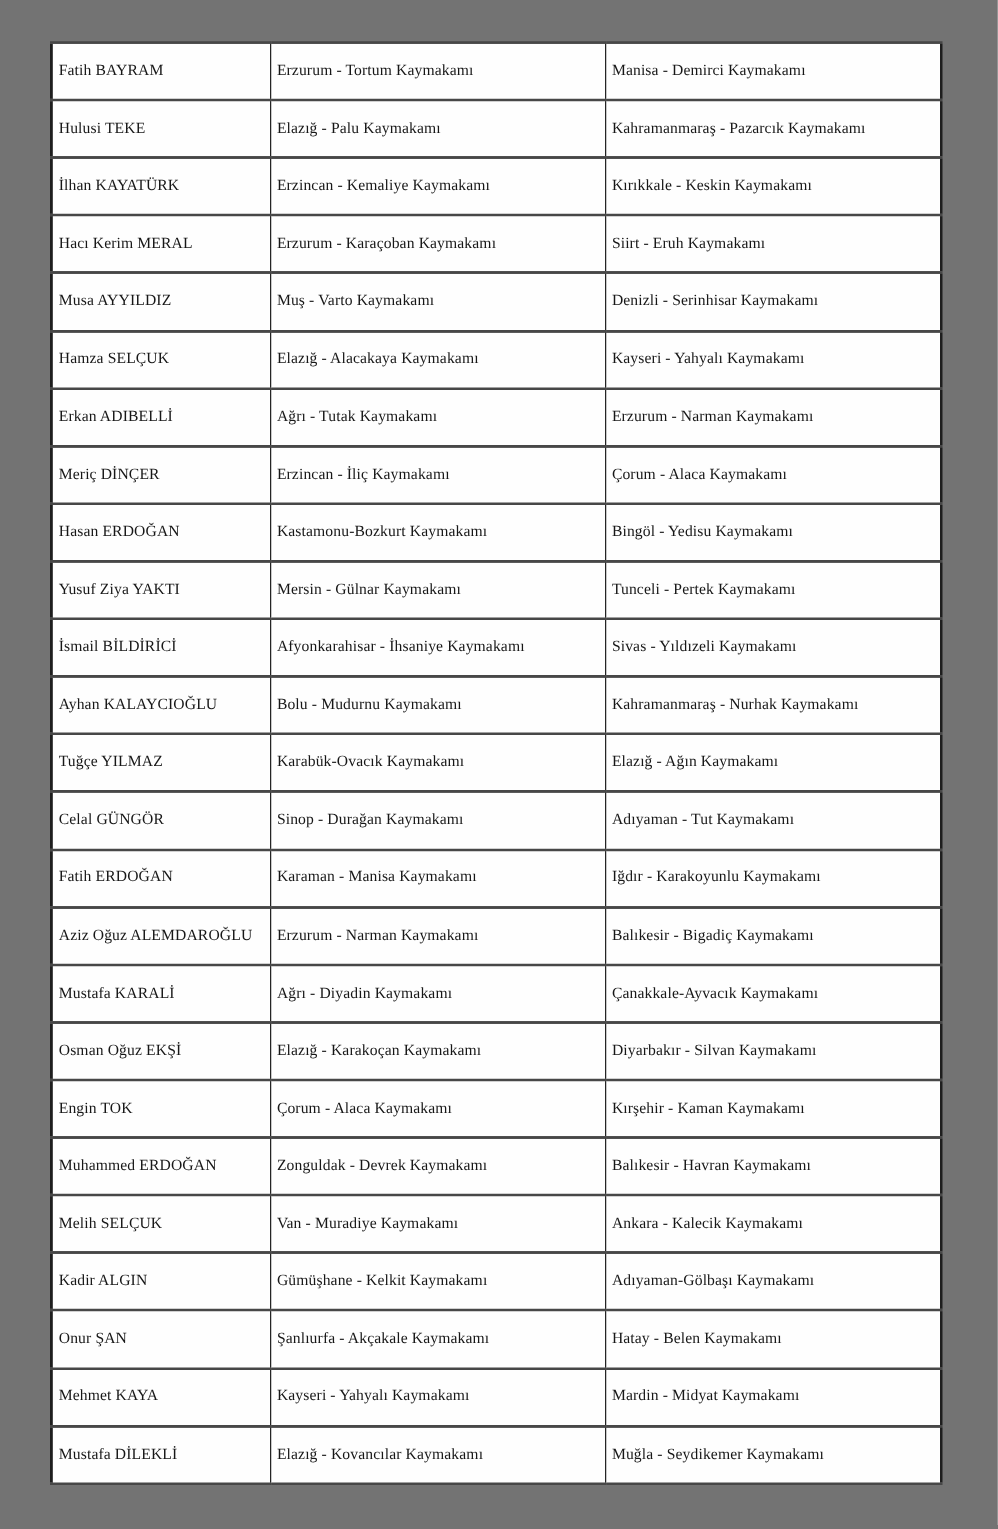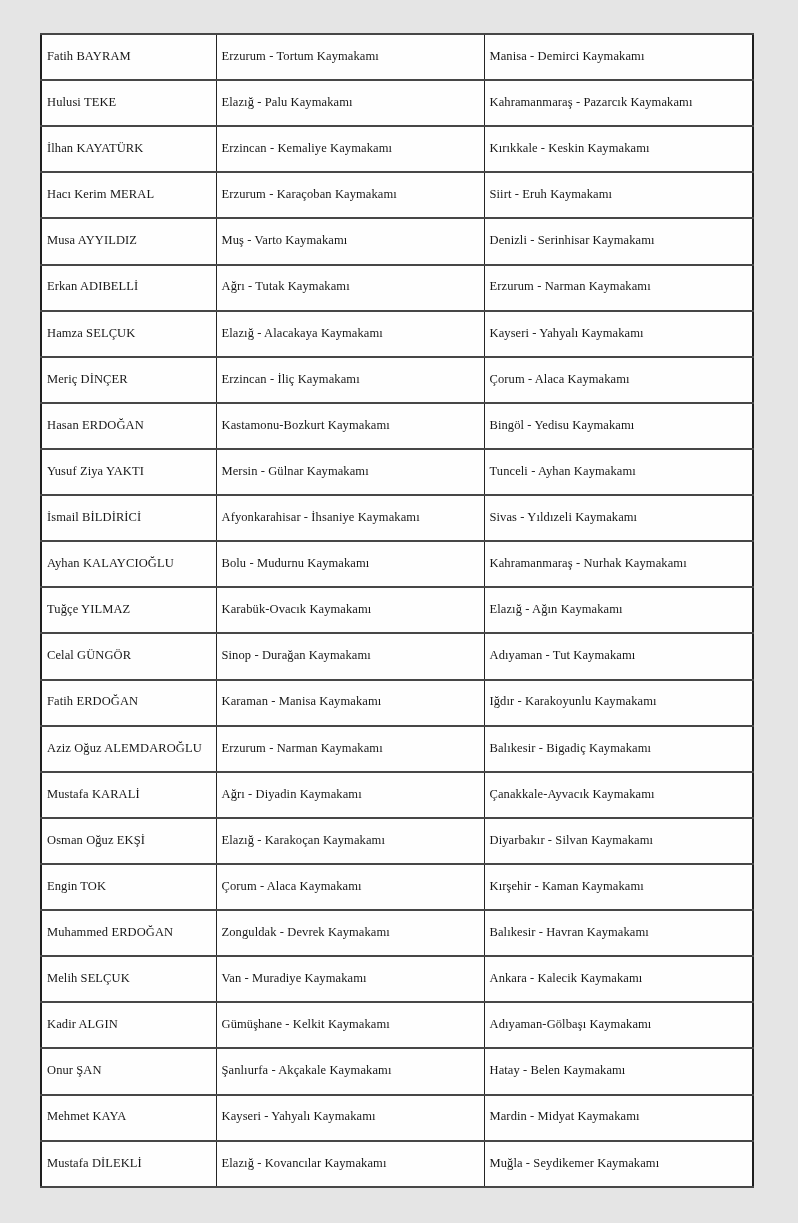--- a/index.html
+++ b/index.html
@@ -10,21 +10,21 @@
     width: 798px;
     height: 1223px;
     background: #ffffff;
     font-family: "Liberation Serif", "DejaVu Serif", serif;
     overflow: hidden;
   }
   .page {
     position: relative;
     width: 798px;
     height: 1223px;
-    background: #e5e5e5;
+    background: #737373;
   }
   table.doc-table {
     position: absolute;
     left: 40px;
     top: 33px;
     width: 712px;
     height: 1155px;
     border-collapse: collapse;
     table-layout: fixed;
     border: 2px solid #1e1e1e;
@@ -75,43 +75,43 @@
           <td>Hacı Kerim MERAL</td>
           <td>Erzurum - Karaçoban Kaymakamı</td>
           <td>Siirt - Eruh Kaymakamı</td>
         </tr>
         <tr>
           <td>Musa AYYILDIZ</td>
           <td>Muş - Varto Kaymakamı</td>
           <td>Denizli - Serinhisar Kaymakamı</td>
         </tr>
         <tr>
+          <td>Hamza SELÇUK</td>
+          <td>Elazığ - Alacakaya Kaymakamı</td>
+          <td>Kayseri - Yahyalı Kaymakamı</td>
+        </tr>
+        <tr>
           <td>Erkan ADIBELLİ</td>
           <td>Ağrı - Tutak Kaymakamı</td>
           <td>Erzurum - Narman Kaymakamı</td>
-        </tr>
-        <tr>
-          <td>Hamza SELÇUK</td>
-          <td>Elazığ - Alacakaya Kaymakamı</td>
-          <td>Kayseri - Yahyalı Kaymakamı</td>
         </tr>
         <tr>
           <td>Meriç DİNÇER</td>
           <td>Erzincan - İliç Kaymakamı</td>
           <td>Çorum - Alaca Kaymakamı</td>
         </tr>
         <tr>
           <td>Hasan ERDOĞAN</td>
           <td>Kastamonu-Bozkurt Kaymakamı</td>
           <td>Bingöl - Yedisu Kaymakamı</td>
         </tr>
         <tr>
           <td>Yusuf Ziya YAKTI</td>
           <td>Mersin - Gülnar Kaymakamı</td>
-          <td>Tunceli - Ayhan Kaymakamı</td>
+          <td>Tunceli - Pertek Kaymakamı</td>
         </tr>
         <tr>
           <td>İsmail BİLDİRİCİ</td>
           <td>Afyonkarahisar - İhsaniye Kaymakamı</td>
           <td>Sivas - Yıldızeli Kaymakamı</td>
         </tr>
         <tr>
           <td>Ayhan KALAYCIOĞLU</td>
           <td>Bolu - Mudurnu Kaymakamı</td>
           <td>Kahramanmaraş - Nurhak Kaymakamı</td>

